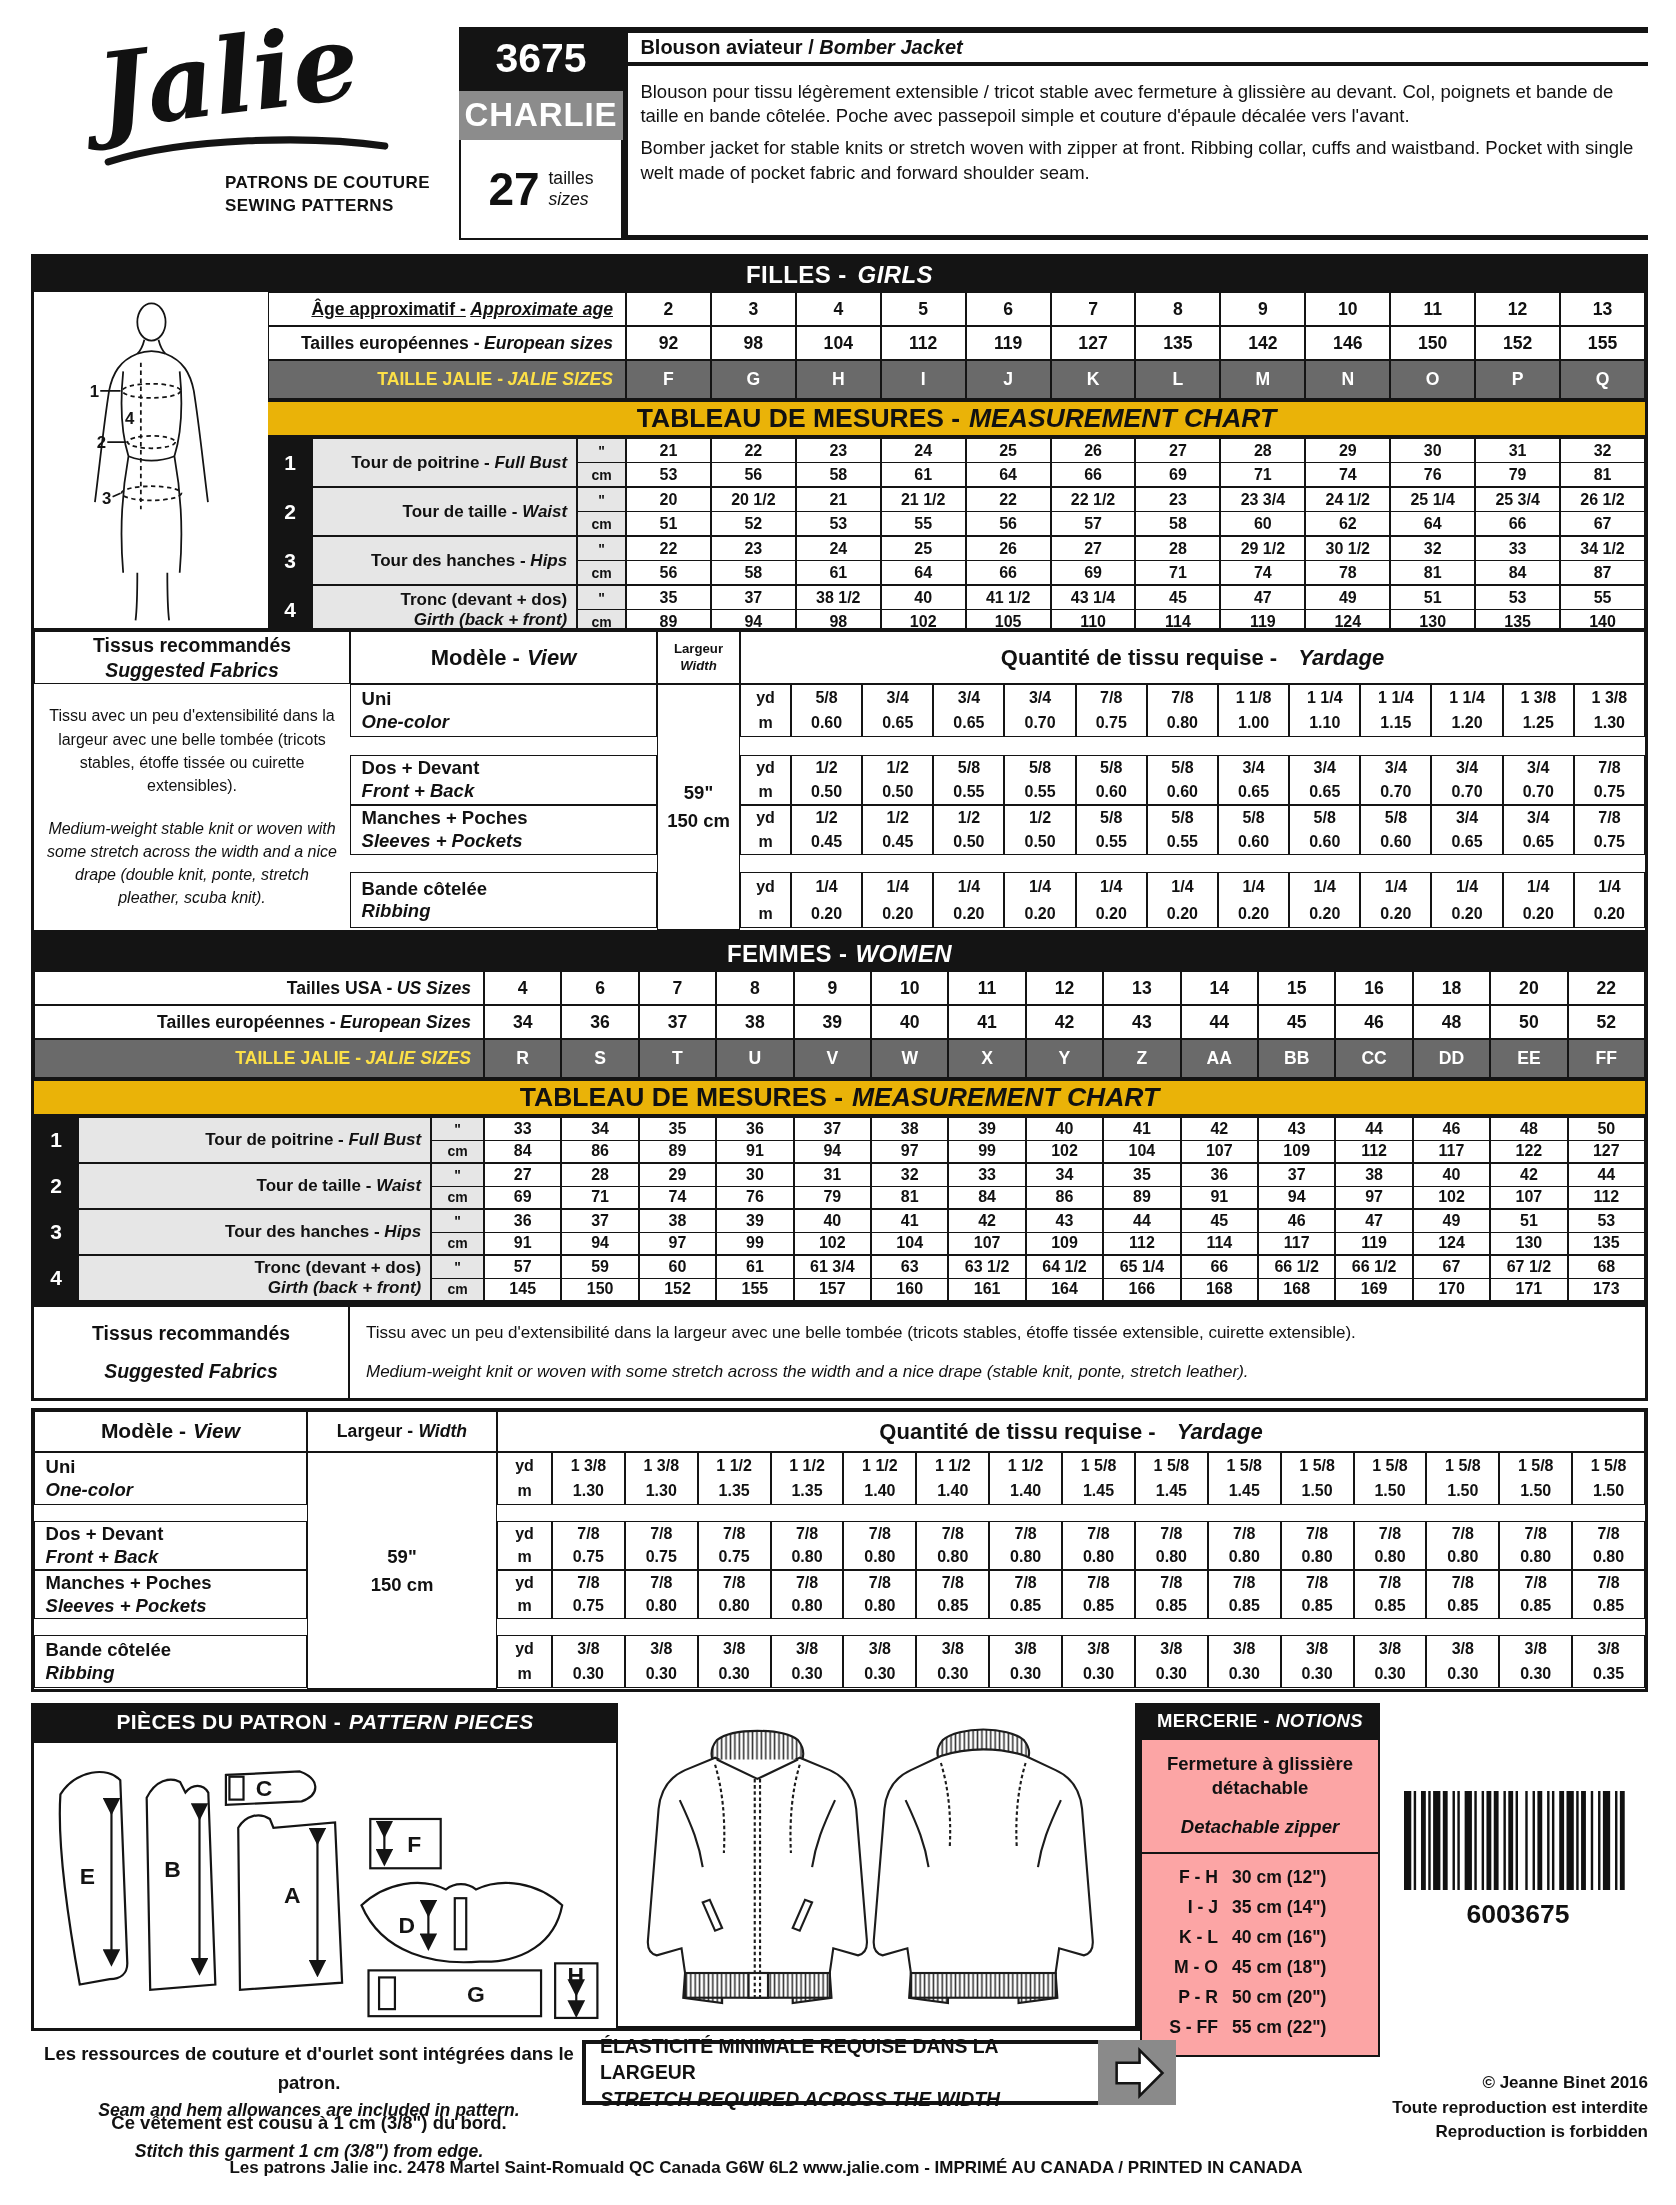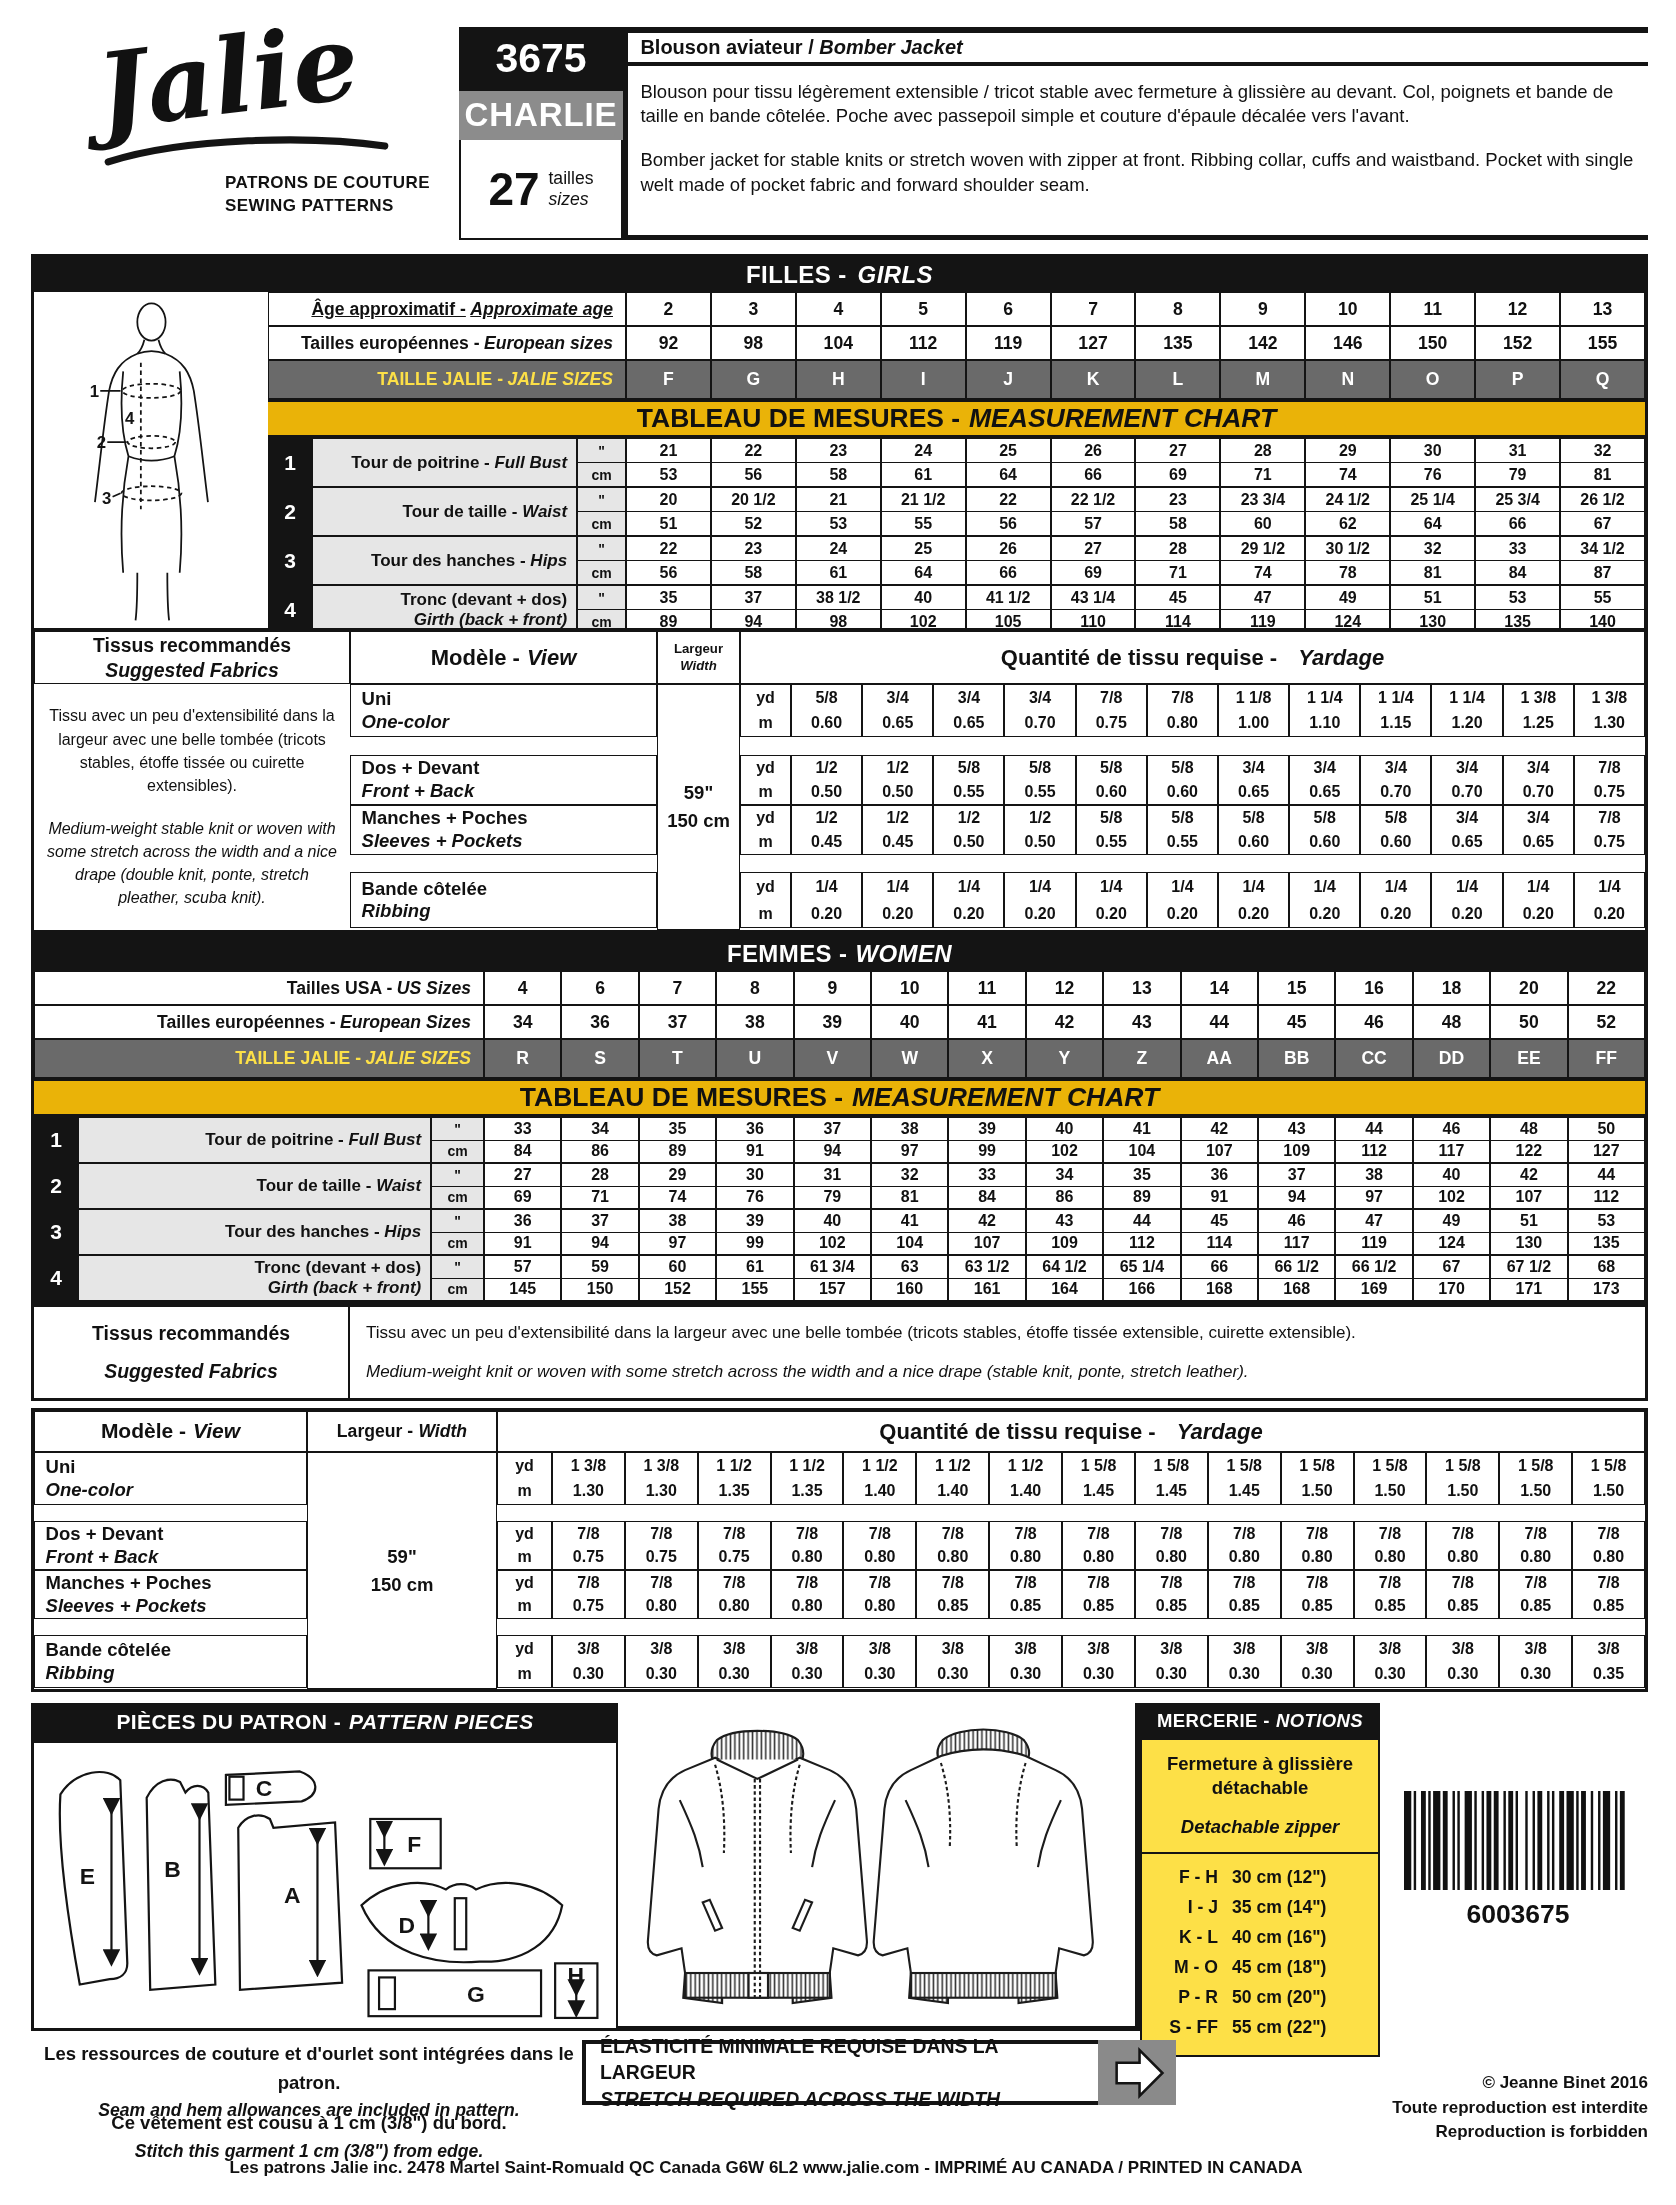--- a/index.html
+++ b/index.html
@@ -53,21 +53,21 @@
 .yrow{display:grid}
 .g-yrow{grid-template-columns:51px repeat(12,1fr)}
 .w-yrow{grid-template-columns:55px repeat(15,1fr)}
 .unitcell{border:1.8px solid #141414;background:#fff}
 .unitcell .vtop{border-bottom:none}
 .yrow .vcell .vtop{border-bottom:none}
 .yrow{font-size:16px}
 
 .panelhead{height:37px;font-size:21px;gap:8px}
 .panelbody{border:3.5px solid #141414;background:#fff}
-.notbox{border:2.6px solid #141414;background:#fde047}
+.notbox{border:2.6px solid #141414;background:#fca5a5}
 .notitem{text-align:center;font-size:18.5px;font-weight:bold;line-height:1.25}
 .npair{display:flex;align-items:center;height:30px;font-size:17.6px}
 .npair .nk{width:76px;text-align:right;font-weight:bold}
 .npair .nv{margin-left:14px;font-weight:bold}
 .stretchbox{border:4.4px solid #141414;display:flex;align-items:stretch;background:#fff}
 .stretchtxt{flex:1;display:flex;flex-direction:column;justify-content:center;padding-left:14px;font-size:19.4px;font-weight:bold;line-height:1.35}
 .arrowbox{width:78px;background:#8a8a8a;display:flex;align-items:center;justify-content:center;margin:-4.4px -12.4px -4.4px 0}
 .note{text-align:center;line-height:1.55}
 .note .fr{font-weight:bold;font-size:18.5px}
 .note .en{font-weight:bold;font-style:italic;font-size:17.6px}
@@ -103,21 +103,21 @@
     </div>
   </div>
 
   <div class="abs" style="left:623px;top:26.5px;width:1025px;height:213px;border-left:5.3px solid #141414;border-bottom:5.3px solid #141414">
     <div class="titlebar">
       <span>Blouson aviateur / </span>&nbsp;
       <span class="i">Bomber Jacket</span>
     </div>
     <div class="descblock" style="padding:14px 12.4px 0 12.4px">
       <div>Blouson pour tissu légèrement extensible / tricot stable avec fermeture à glissière au devant. Col, poignets et bande de taille en bande côtelée. Poche avec passepoil simple et couture d'épaule décalée vers l'avant.</div>
-      <div style="margin-top:20px">Bomber jacket for stable knits or stretch woven with zipper at front. Ribbing collar, cuffs and waistband. Pocket with single welt made of pocket fabric and forward shoulder seam.</div>
+      <div style="margin-top:8px">Bomber jacket for stable knits or stretch woven with zipper at front. Ribbing collar, cuffs and waistband. Pocket with single welt made of pocket fabric and forward shoulder seam.</div>
     </div>
   </div>
 
   <div class="abs" style="left:31px;top:254px;width:1617px;border:3.5px solid #141414">
     <div class="bar" style="height:35px;font-size:24px;gap:11px">
       <span>FILLES - </span>
         <span class="i">GIRLS</span>
     </div>
     <div style="display:flex">
 

